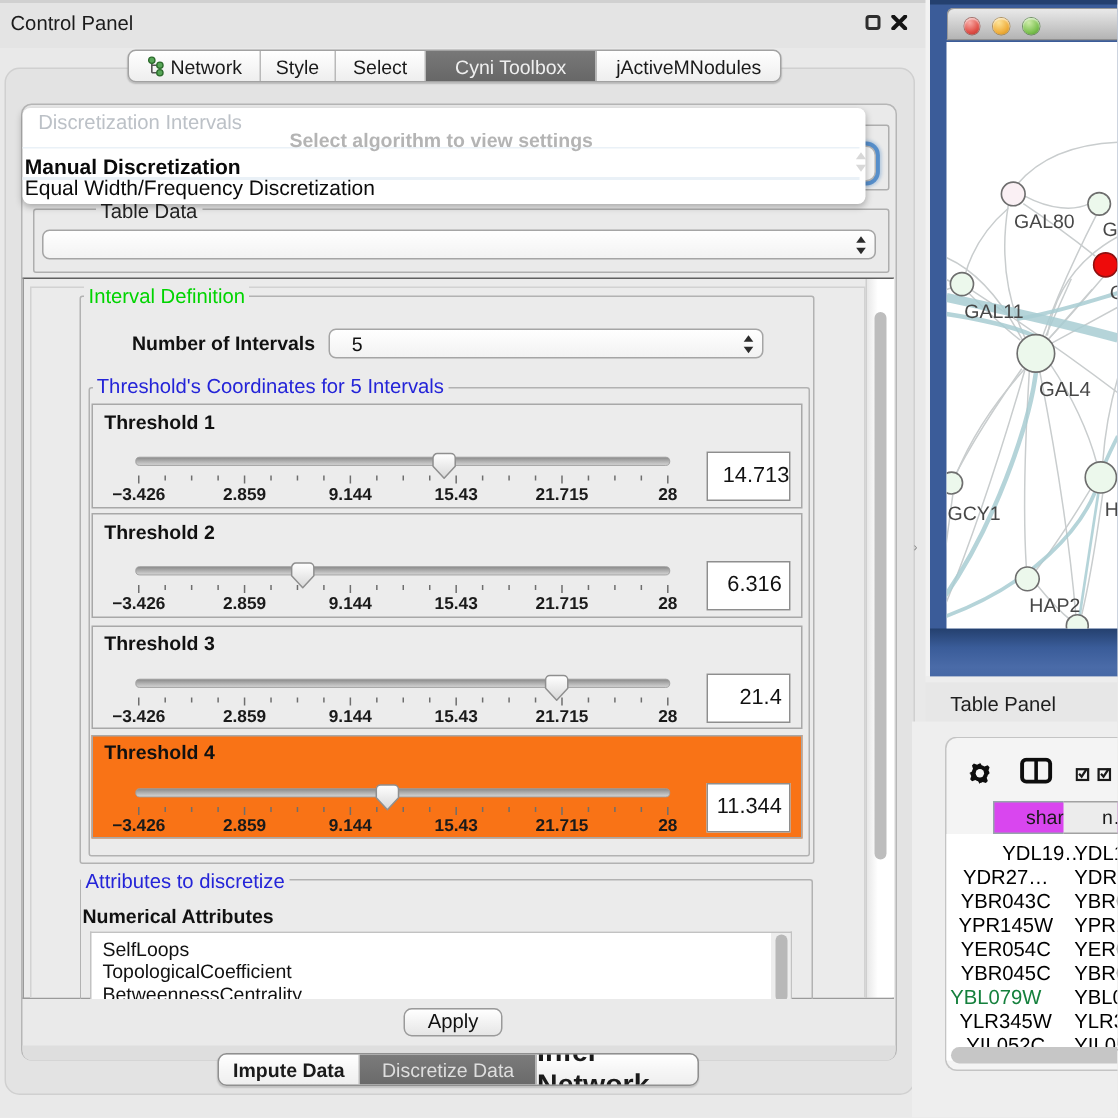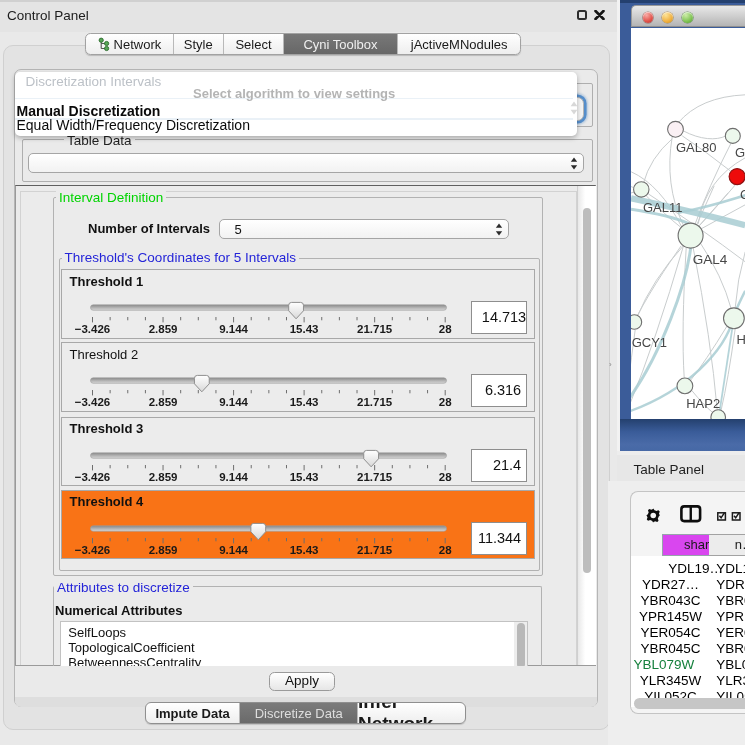--- a/index.html
+++ b/index.html
@@ -78,21 +78,21 @@
       <text x="101.04" y="63" font-size="11.5" font-weight="bold" fill="#1a1a1a" text-anchor="middle" font-family="Liberation Sans, sans-serif">2.859</text>
       <text x="171.58" y="63" font-size="11.5" font-weight="bold" fill="#1a1a1a" text-anchor="middle" font-family="Liberation Sans, sans-serif">9.144</text>
       <text x="242.12" y="63" font-size="11.5" font-weight="bold" fill="#1a1a1a" text-anchor="middle" font-family="Liberation Sans, sans-serif">15.43</text>
       <text x="312.66" y="63" font-size="11.5" font-weight="bold" fill="#1a1a1a" text-anchor="middle" font-family="Liberation Sans, sans-serif">21.715</text>
       <text x="383.20" y="63" font-size="11.5" font-weight="bold" fill="#1a1a1a" text-anchor="middle" font-family="Liberation Sans, sans-serif">28</text>
 <path d="M234.08 48.8 l-7.4 -8 v-5.5 a2.9 2.9 0 0 1 2.9 -2.9 h9 a2.9 2.9 0 0 1 2.9 2.9 v5.5 z" fill="url(#th1)" stroke="#8f8f8f" stroke-width="1" stroke-linejoin="round"></path>
 </svg>
 <div style="position:absolute;left:409.4px;top:30.7px;width:55.8px;height:33px;background:#fff;border:1px solid #8e8e8e;font-size:14.5px;color:#111;text-align:right;line-height:31px;padding-right:0;">14.713</div>
 </div>
 <div class="abs" style="left:61px;top:342.3px;width:473.5px;height:69.6px;background:#ececec;border:1px solid #a8a8a8;">
-<div style="position:absolute;left:7.5px;top:3.5px;font-size:13px;font-weight:normal;color:#111;">Threshold 2</div>
+<div style="position:absolute;left:7.5px;top:3.5px;font-size:13px;font-weight:bold;color:#111;">Threshold 2</div>
 <svg style="position:absolute;left:0;top:0;" width="473" height="69" viewBox="0 0 473 69">
 <defs>
         <linearGradient id="trk2" x1="0" y1="0" x2="0" y2="1">
           <stop offset="0" stop-color="#888888"></stop>
           <stop offset="0.55" stop-color="#b5b5b5"></stop>
           <stop offset="1" stop-color="#d6d6d6"></stop>
         </linearGradient>
 <linearGradient id="th2" x1="0" y1="0" x2="0" y2="1">
           <stop offset="0" stop-color="#ffffff"></stop>
           <stop offset="1" stop-color="#d8d8d8"></stop>

